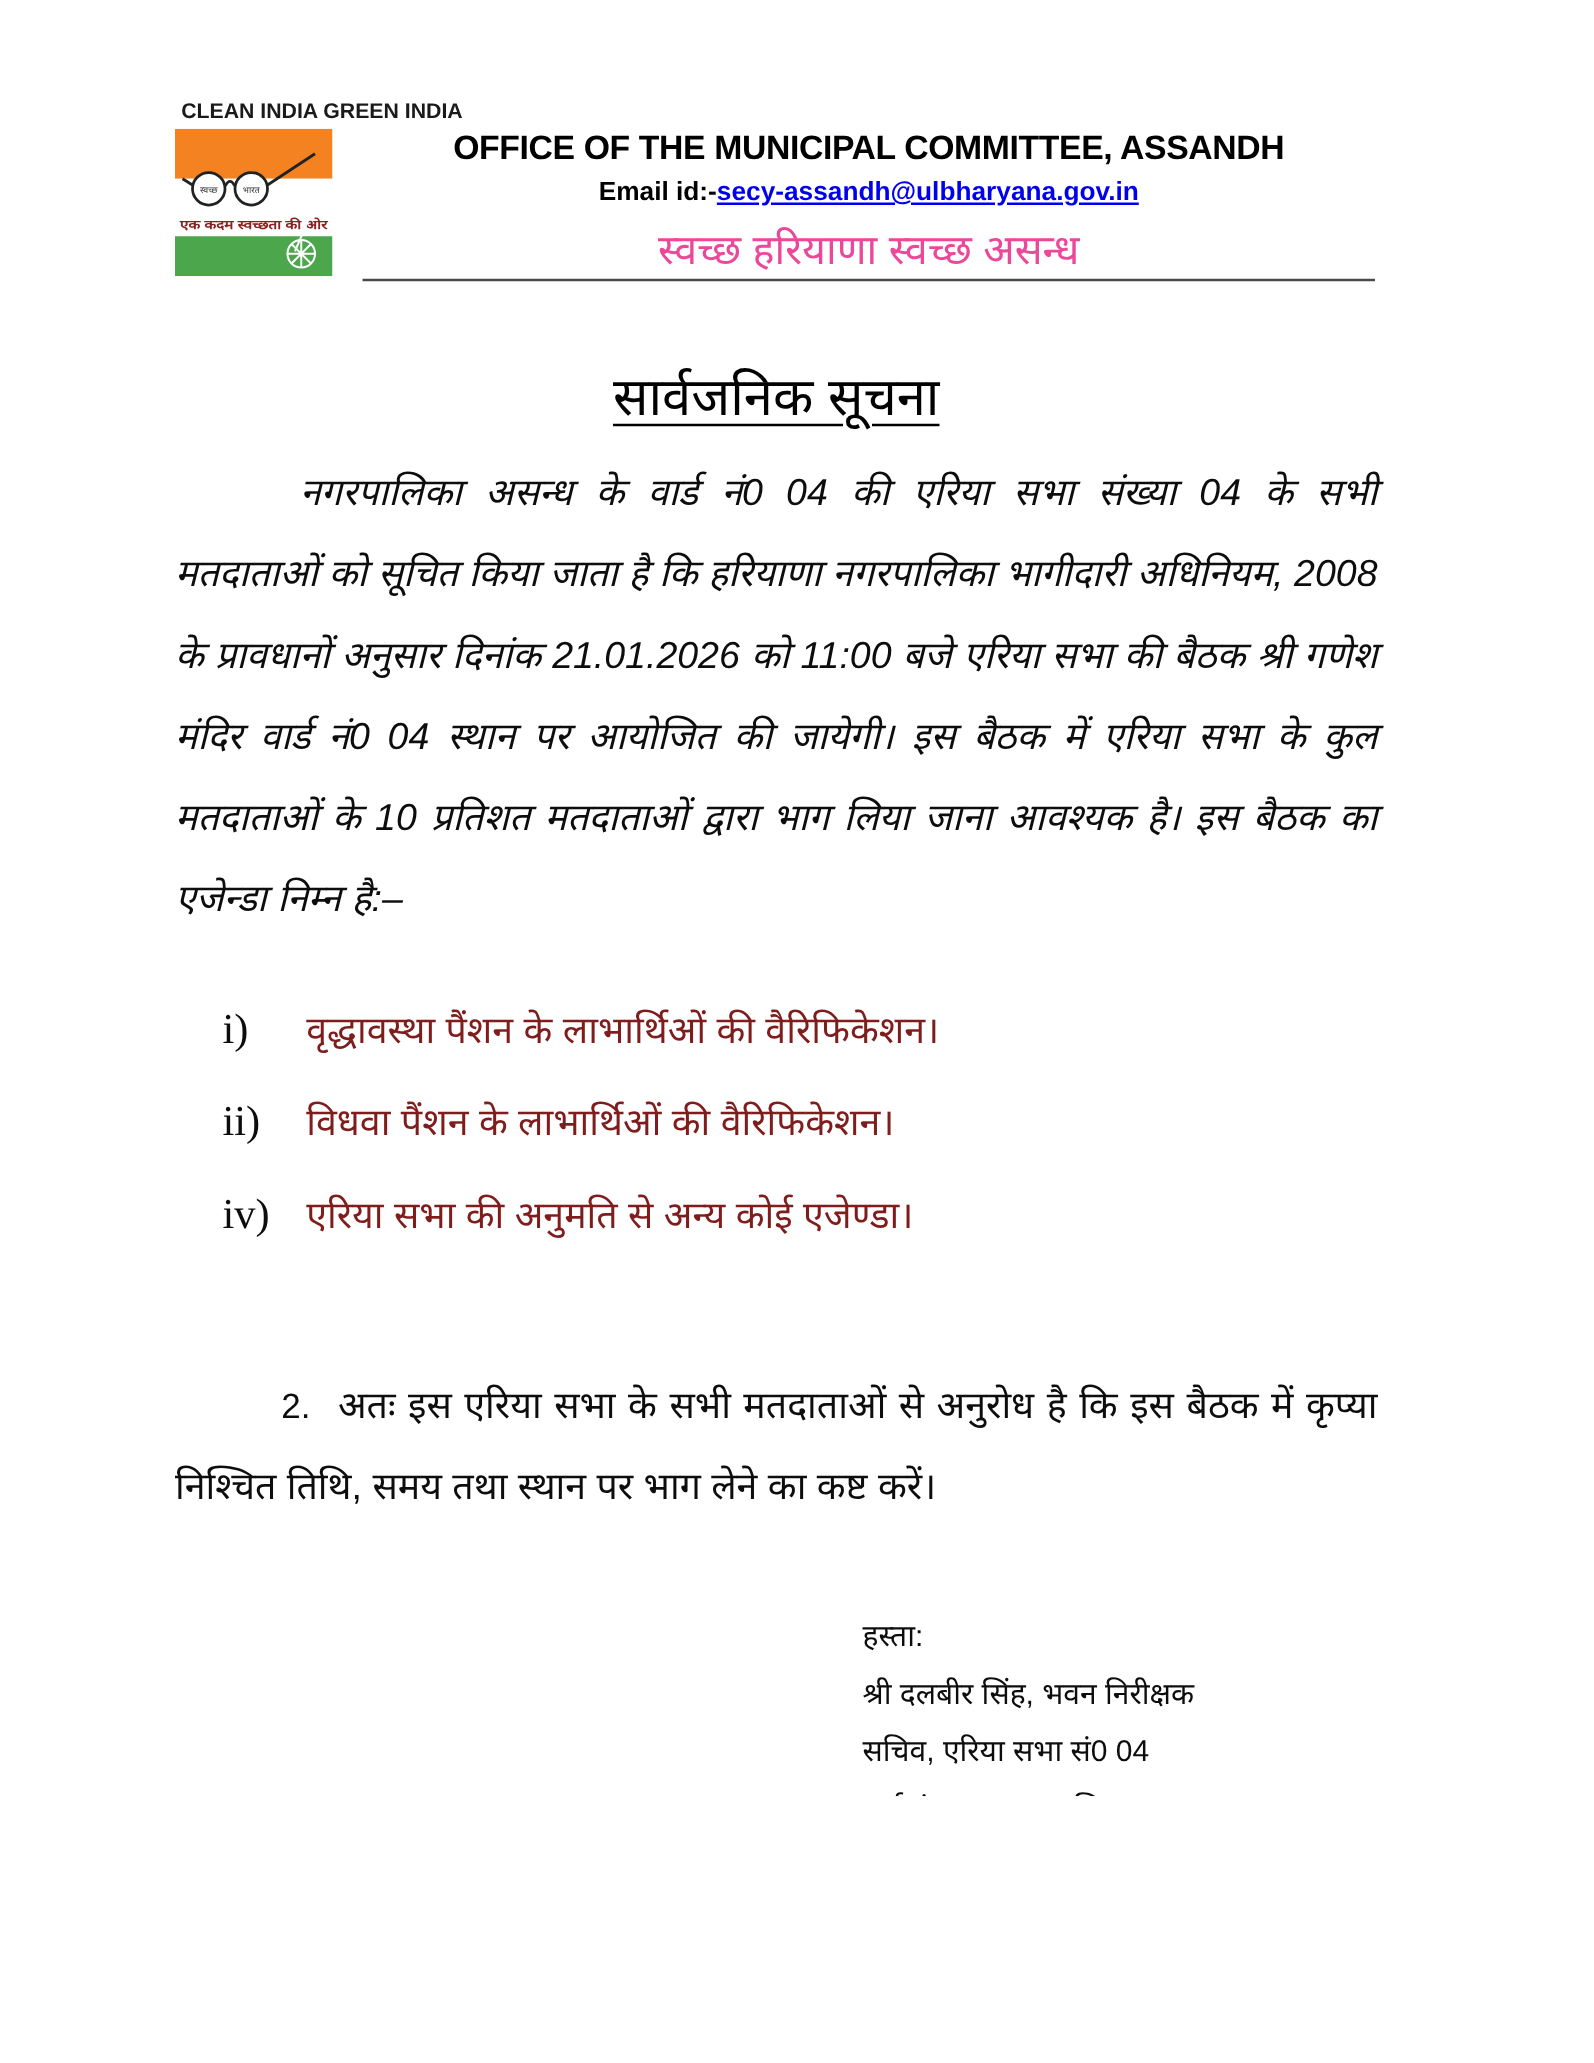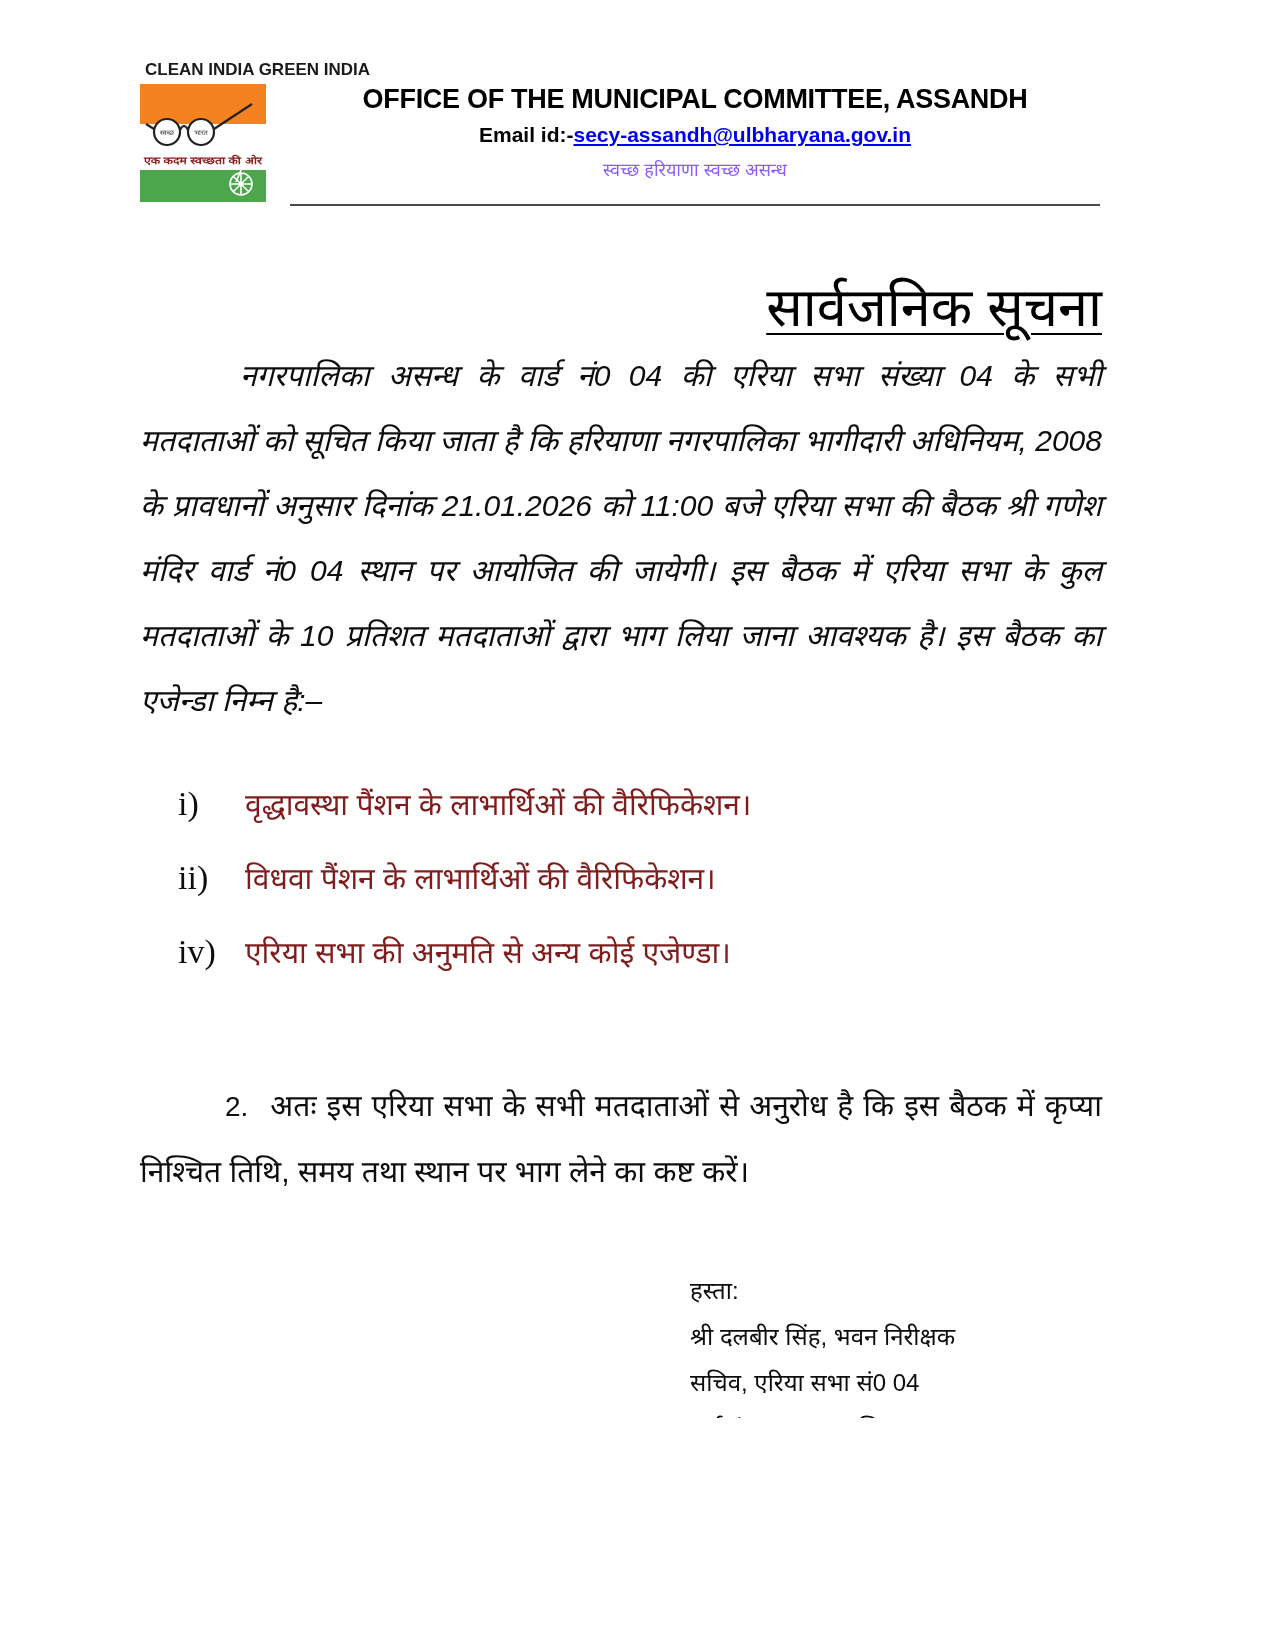--- a/index.html
+++ b/index.html
@@ -6,20 +6,21 @@
   html, body { background: #ffffff; }
   body { font-family: "Liberation Sans", sans-serif; }
 
   .page {
     position: relative;
     width: 1275px;
     height: 1418px;
     background: #ffffff;
     overflow: hidden;
     color: #111;
+    margin-top: 19px;
   }
 
   
   .clean-india {
     position: absolute;
     left: 145px; top: 60px;
     font-size: 17px;
     font-weight: bold;
     letter-spacing: 0px;
     color: #1a1a1a;
@@ -47,37 +48,37 @@
     font-weight: bold;
     color: #000;
   }
   .email-link {
     color: #0000EE;
     text-decoration: underline;
     cursor: pointer;
   }
   .hindi-tagline {
     margin-top: 10px;
-    font-size: 18px;
-    color: #8b5cf6;
+    font-size: 33px;
+    color: #ec4899;
   }
   .header-divider {
     position: absolute;
     left: 290px; top: 204px;
     width: 810px;
     border-top: 2px solid #4a4a4a;
   }
 
   
   .notice-title {
     position: absolute;
     left: 140px; top: 268px;
     width: 962px;
-    text-align: right;
-    font-size: 54px;
+    text-align: center;
+    font-size: 42px;
     color: #000;
   }
   .notice-title span {
     text-decoration: underline;
     text-decoration-thickness: 2px;
     text-underline-offset: 7px;
   }
 
   .para {
     position: absolute;

